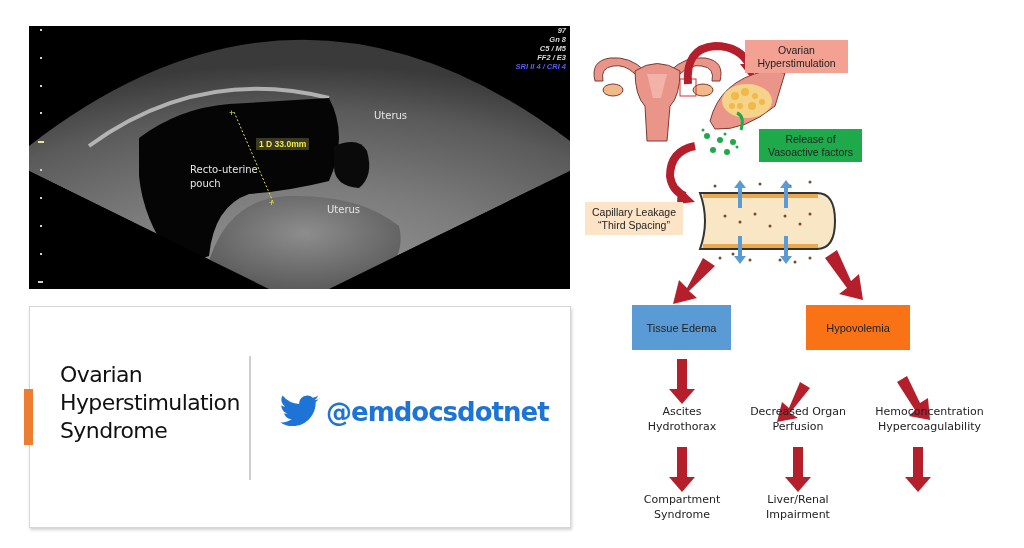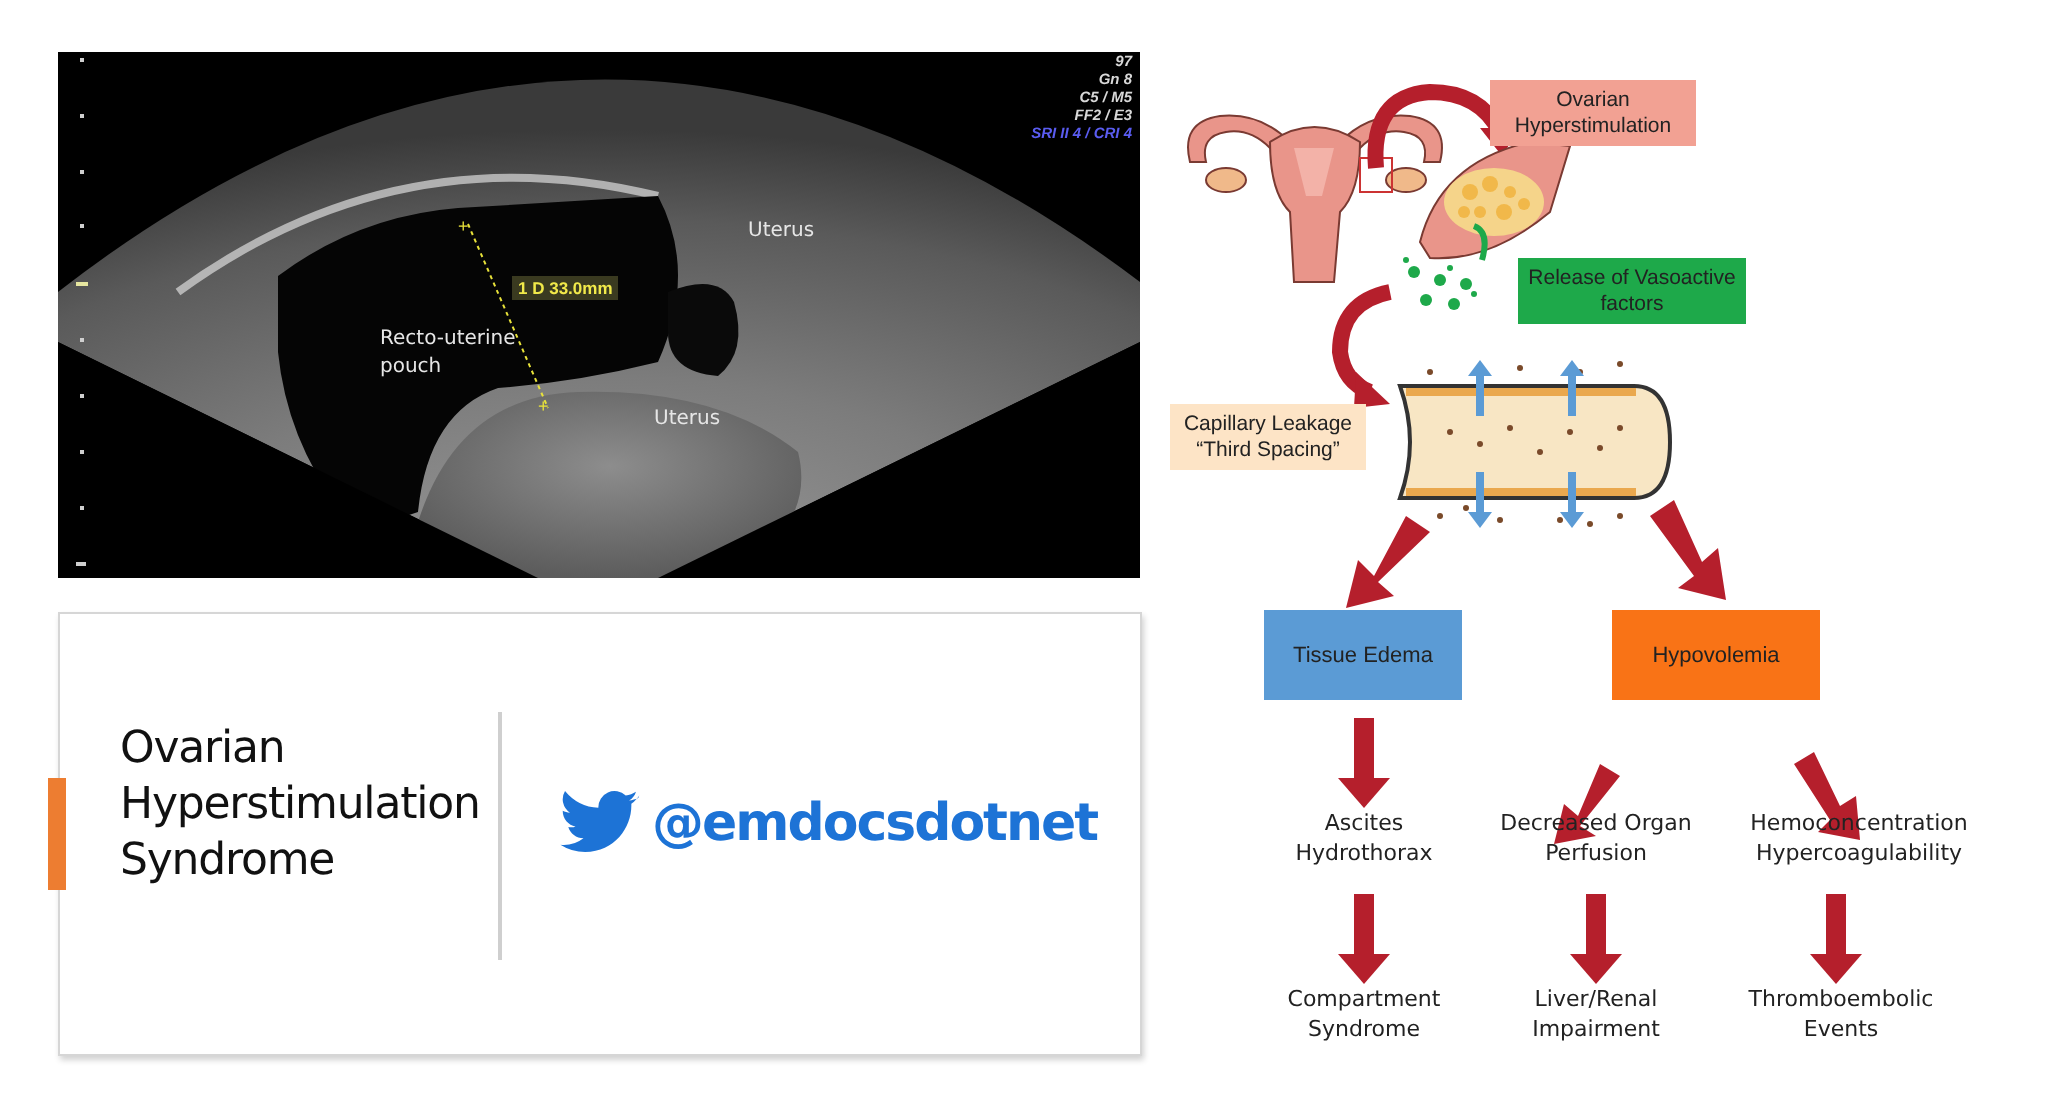--- a/index.html
+++ b/index.html
@@ -203,21 +203,21 @@
       <rect x="92" y="421" width="10" height="30"></rect>
         <polygon points="84,451 110,451 97,466"></polygon>
       <rect x="208" y="421" width="10" height="30"></rect>
         <polygon points="200,451 226,451 213,466"></polygon>
       <rect x="328" y="421" width="10" height="30"></rect>
         <polygon points="320,451 346,451 333,466"></polygon>
     </g>
   </svg>
 
   <div class="box" style="left:160px;top:14px;width:103px;height:33px;background:#f2a193;font-size:10.5px;line-height:13px;">Ovarian Hyperstimulation</div>
-  <div class="box" style="left:174px;top:103px;width:114px;height:33px;background:#1ea94a;font-size:10.5px;line-height:13px;">Release of Vasoactive factors</div>
+  <div class="box" style="left:174px;top:103px;width:103px;height:33px;background:#1ea94a;font-size:10.5px;line-height:13px;">Release of Vasoactive factors</div>
   <div class="box" style="left:0px;top:176px;width:98px;height:33px;background:#fde4c6;font-size:10.5px;line-height:13px;flex-direction:column;">
     <div>Capillary Leakage</div>
     <div>“Third Spacing”</div>
   </div>
   <div class="box" style="left:47px;top:279px;width:99px;height:45px;background:#5b9bd5;font-size:11px;">Tissue Edema</div>
   <div class="box" style="left:221px;top:279px;width:104px;height:45px;background:#f97316;font-size:11px;">Hypovolemia</div>
 
   <div class="plain" style="left:37px;top:378px;width:120px;">
     <div>Ascites</div>
     <div>Hydrothorax</div>
@@ -232,17 +232,13 @@
   </div>
 
   <div class="plain" style="left:37px;top:466px;width:120px;">
     <div>Compartment</div>
     <div>Syndrome</div>
   </div>
   <div class="plain" style="left:153px;top:466px;width:120px;">
     <div>Liver/Renal</div>
     <div>Impairment</div>
   </div>
-  <div class="plain" style="left:273px;top:466px;width:125px;">
-    <div>Thromboembolic</div>
-    <div>Events</div>
-  </div>
 </div>
 
 </body></html>

